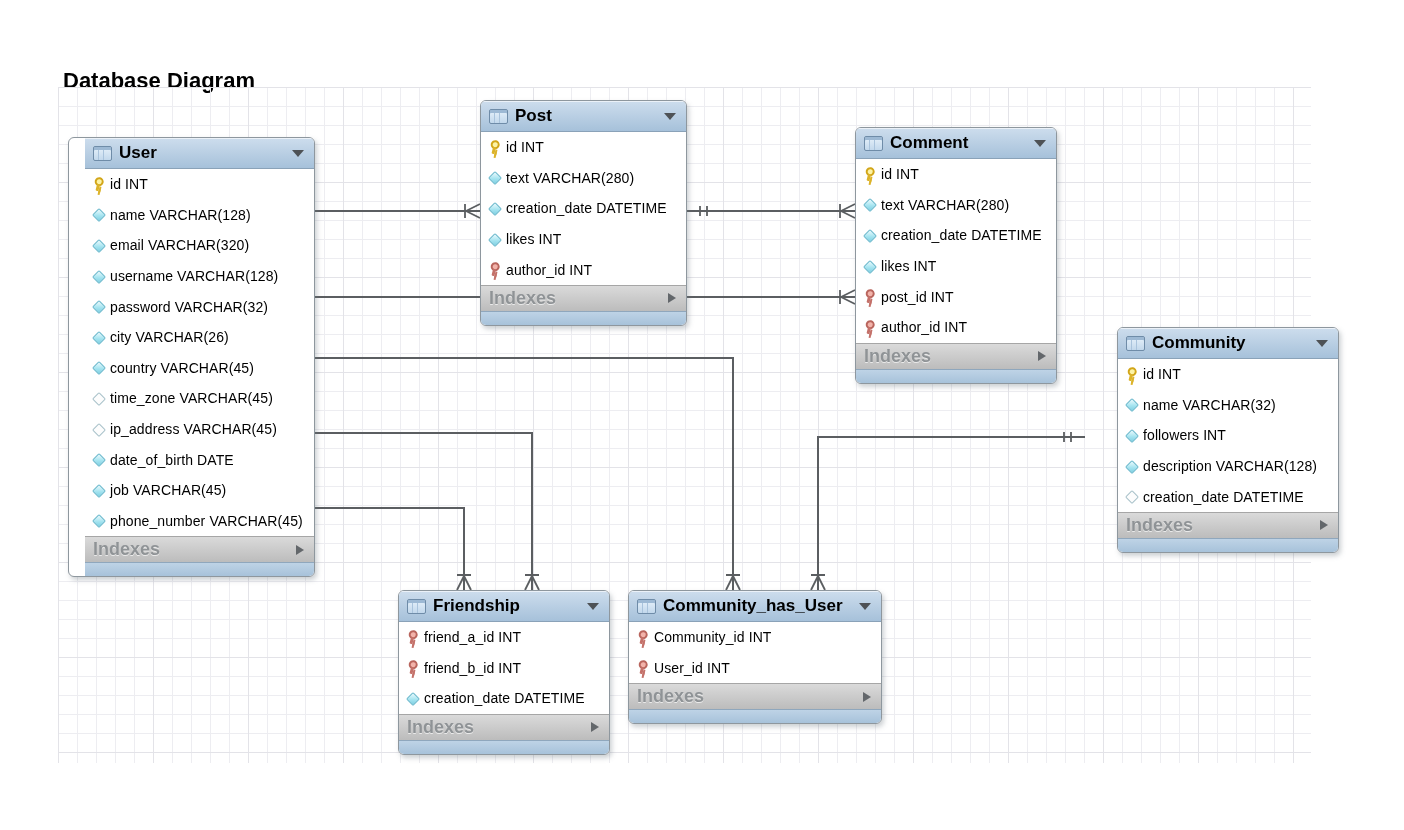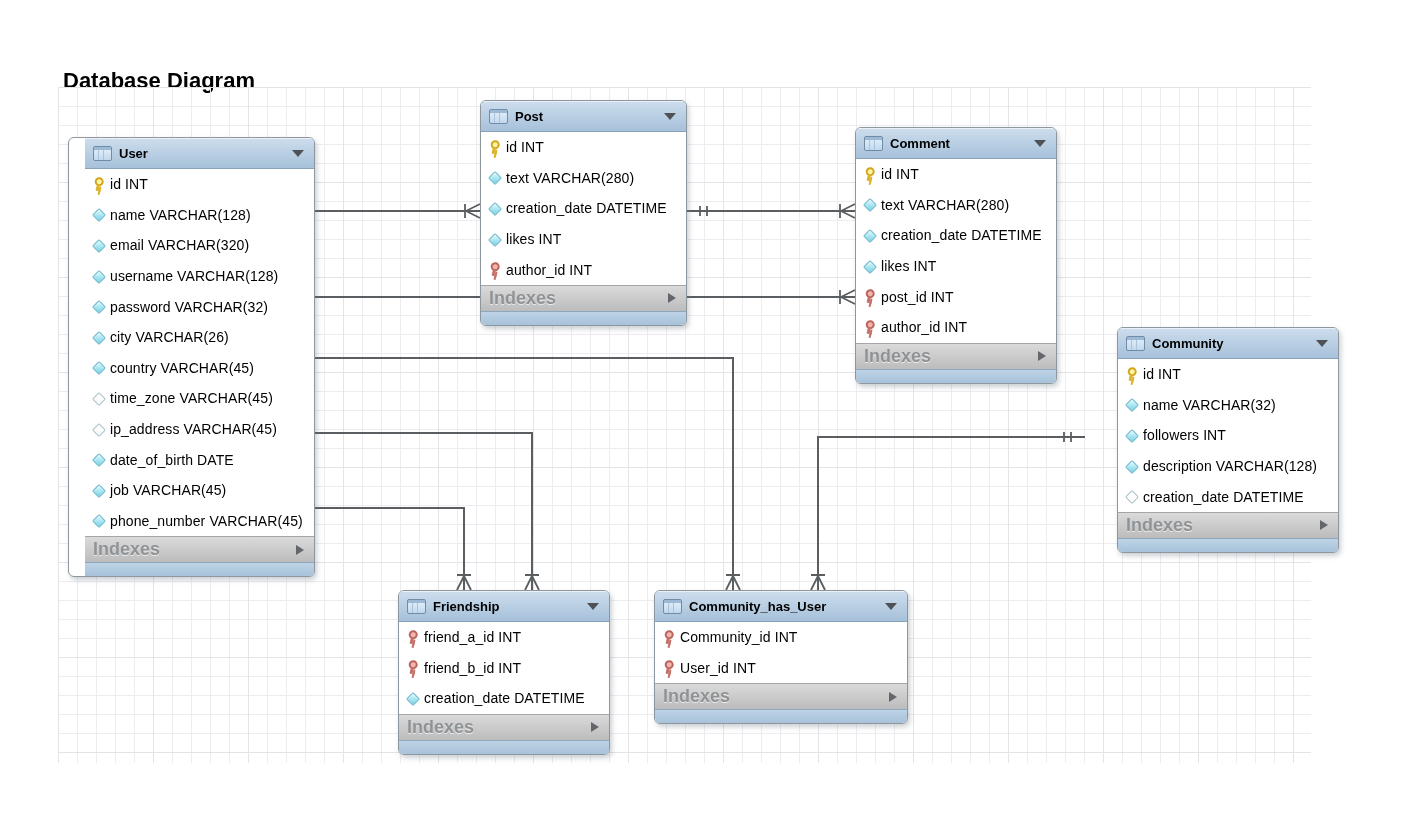--- a/index.html
+++ b/index.html
@@ -16,21 +16,21 @@
       linear-gradient(to bottom,#ededf1 1px,transparent 1px);
     background-size:95px 95px,95px 95px,19px 19px,19px 19px;}
   svg.rels{position:absolute;left:0;top:0;width:1404px;height:830px;z-index:1;}
   
   .tbl{position:absolute;z-index:2;border:1px solid #8e979e;border-radius:6px;overflow:hidden;
        background:#fff;box-shadow:2px 3px 5px rgba(110,120,130,.35);}
   .tbl-hdr{display:flex;align-items:center;height:30px;
        background:linear-gradient(#cddded,#a6c1da);
        box-shadow:inset 0 1px 0 rgba(255,255,255,.6);
        border-bottom:1px solid #8aa2b8;}
-  .tbl-name{font-size:13px;font-weight:700;color:#000;}
+  .tbl-name{font-size:17px;font-weight:700;color:#000;}
   .tbl-ico{width:17px;height:13px;margin:0 7px 0 8px;flex:none;border:1px solid #6f8ca8;border-radius:2px;
        background:
         linear-gradient(to right,transparent 0 4px,#a9c3dc 4px 5px,transparent 5px 9px,#a9c3dc 9px 10px,transparent 10px),
         linear-gradient(#e6f1fa,#c2d8ec);
        box-shadow:inset 0 3px 0 #9db9d4;}
   .tri-down{width:0;height:0;margin-left:auto;margin-right:10px;
        border-left:6px solid transparent;border-right:6px solid transparent;border-top:7px solid #4e5256;}
   .tri-right{width:0;height:0;margin-left:auto;margin-right:10px;
        border-top:5px solid transparent;border-bottom:5px solid transparent;border-left:8px solid #63676b;}
   .row{display:flex;align-items:center;height:30.6px;background:#fff;font-size:14px;color:#000;white-space:nowrap;}
@@ -268,21 +268,21 @@
         <div class="row">
           <span class="ic attr"></span>
           <span class="row-label">creation_date DATETIME</span>
         </div>
         <div class="tbl-ftr">
           <span class="ftr-label">Indexes</span>
           <span class="tri-right"></span>
         </div>
         <div class="tbl-strip"></div>
       </div>
-      <div class="tbl" style="left: 654px; top: 590px; width: 252px; border-radius: 6px;">
+      <div class="tbl" style="left: 628px; top: 590px; width: 252px; border-radius: 6px;">
         <div class="tbl-hdr">
           <span class="tbl-ico"></span>
           <span class="tbl-name">Community_has_User</span>
           <span class="tri-down"></span>
         </div>
         <div class="row">
           <span class="ic fk"></span>
           <span class="row-label">Community_id INT</span>
         </div>
         <div class="row">

